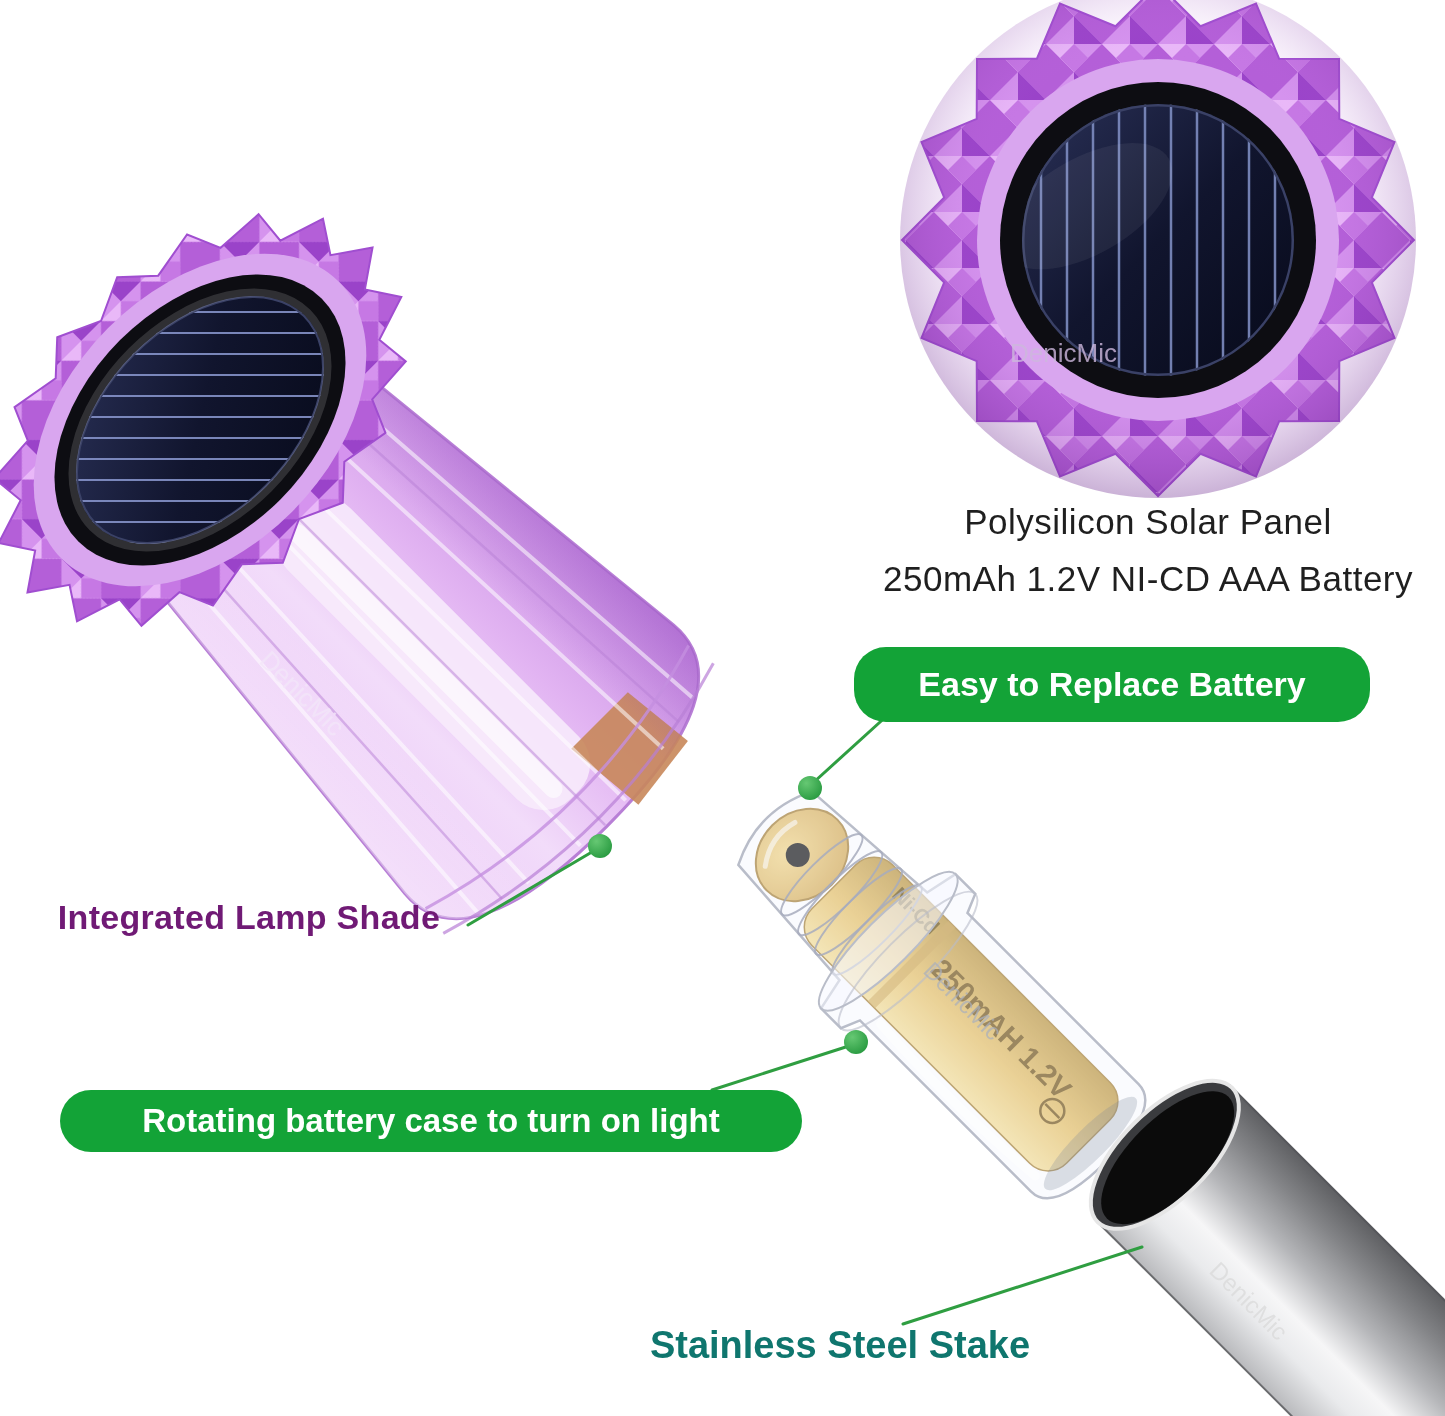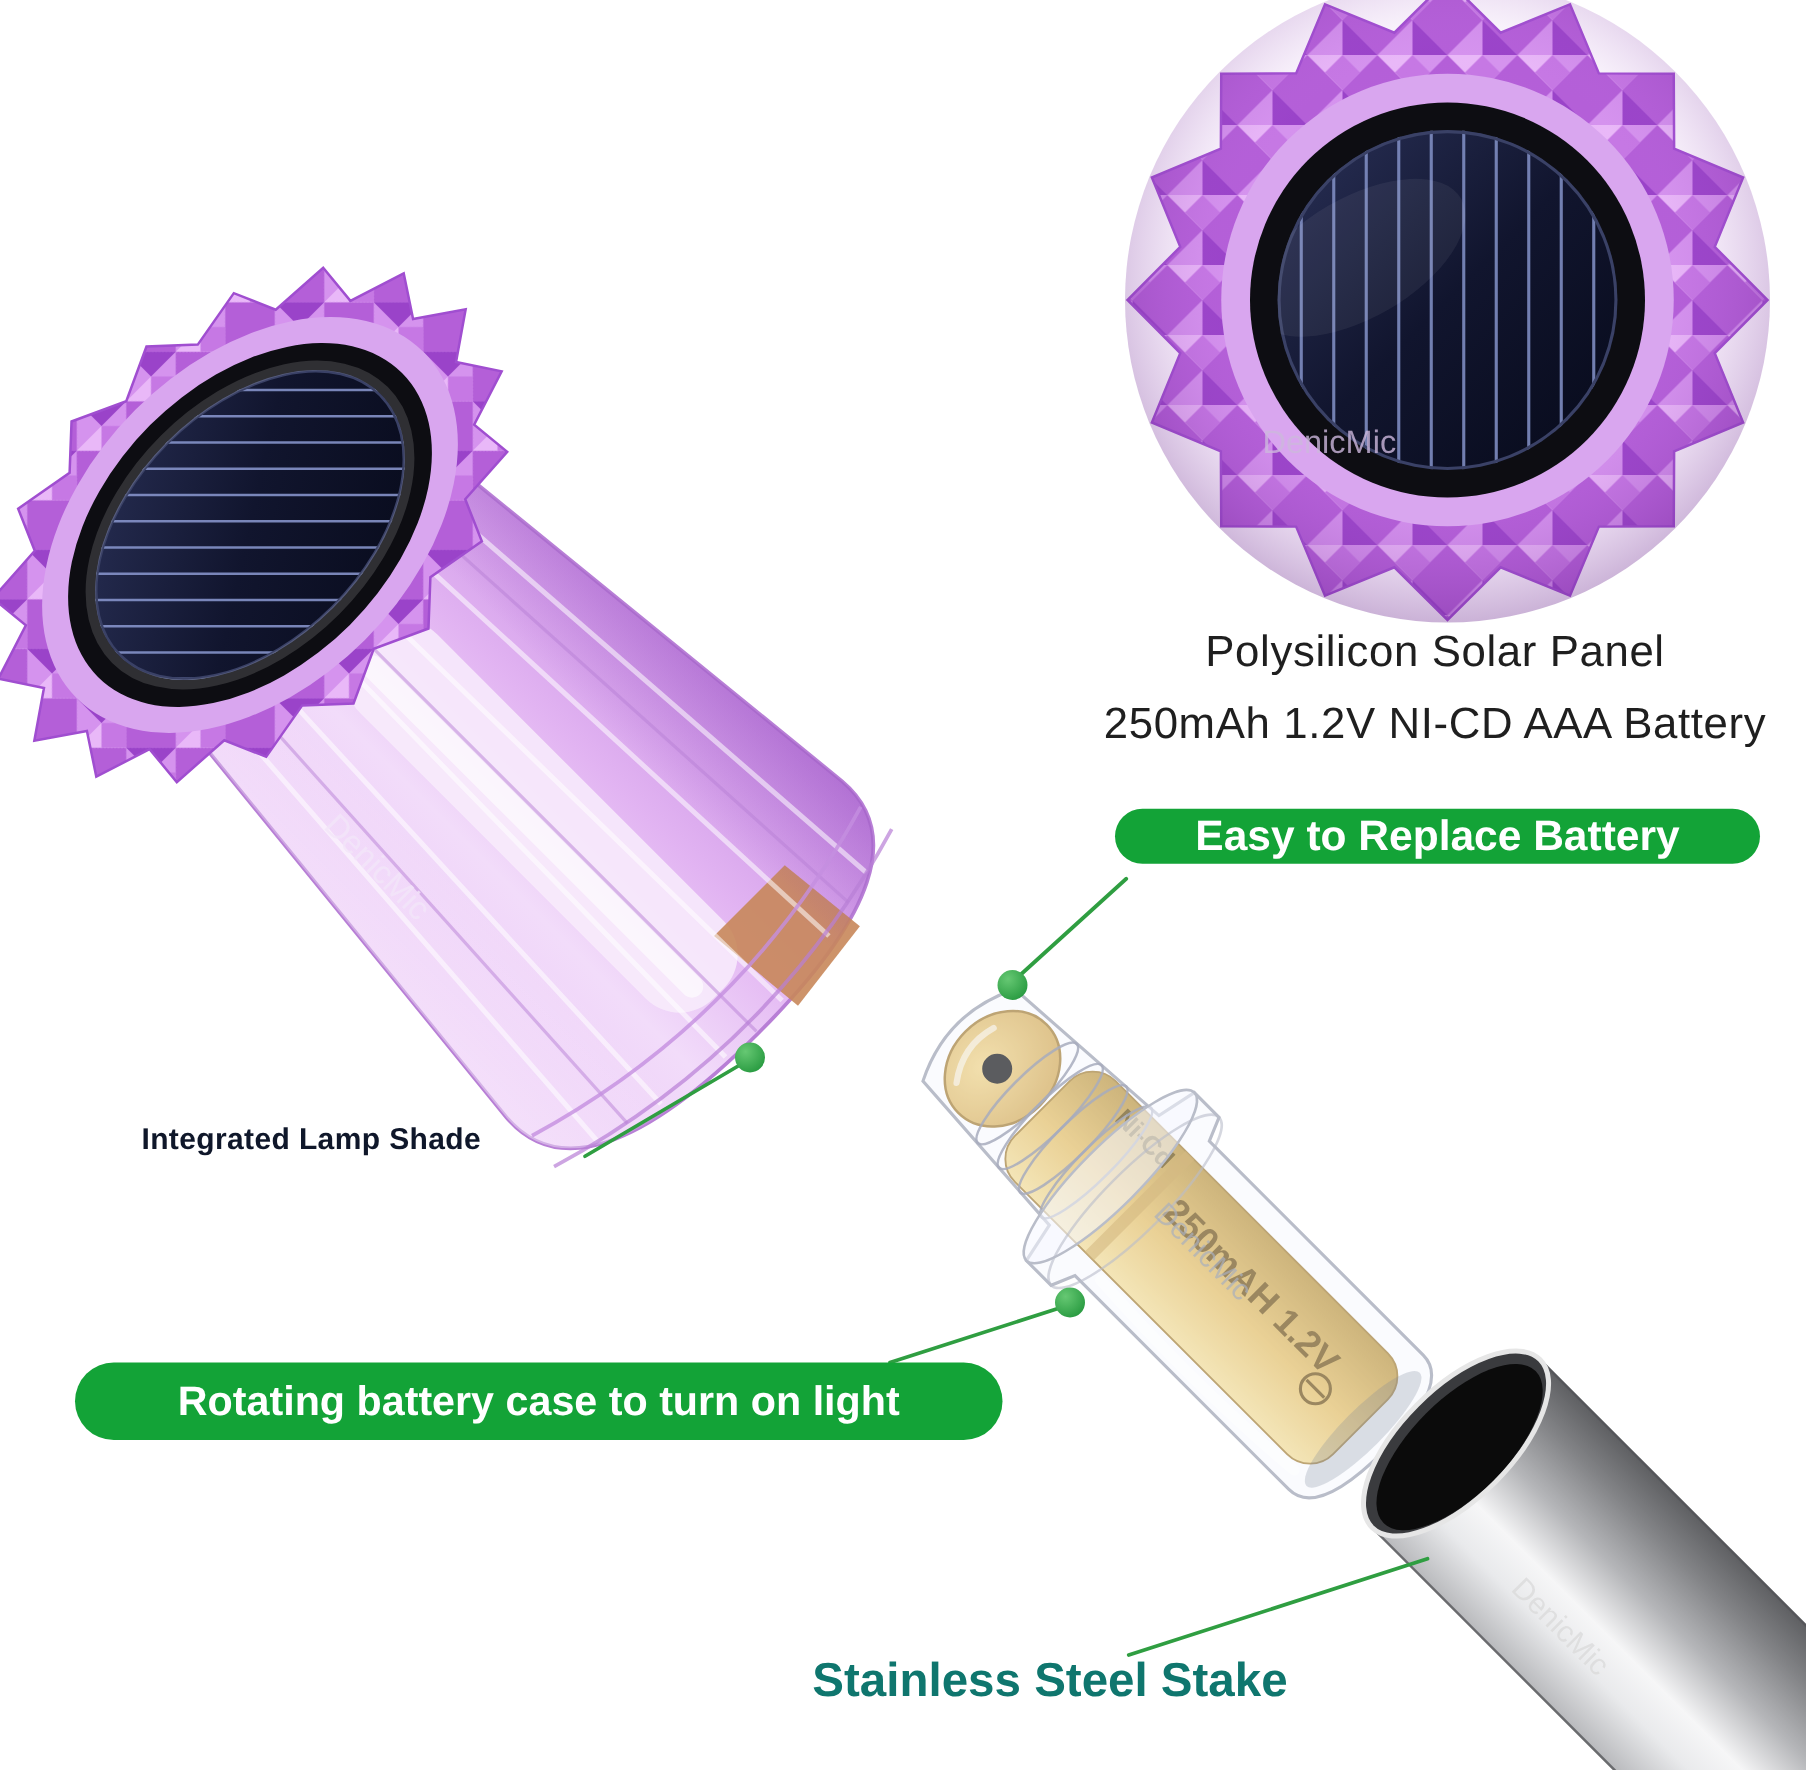--- a/index.html
+++ b/index.html
@@ -14,21 +14,21 @@
     font-size:35px; line-height:1.62; letter-spacing:0.5px;
   }
   .pill {
     position:absolute; background:#13A337; border-radius:32px;
     display:flex; align-items:center; justify-content:center;
     color:#ffffff; font-weight:bold;
   }
   .pill.small-text { font-size:34px; }
   .pill.long-text { font-size:33px; }
   .label-block { position:absolute; text-align:center; }
-  .label-title { font-size:24px; font-weight:bold; color:#0f172a; letter-spacing:0.3px; }
+  .label-title { font-size:34px; font-weight:bold; color:#701a75; letter-spacing:0.3px; }
   .label-sub { font-size:31px; color:#1d1d1d; margin-top:9px; }
   .stake-label { position:absolute; font-size:38px; font-weight:bold; color:#0f766e; text-align:center; }
 </style>
 </head>
 <body>
 
 <svg class="scene" width="1445" height="1416" viewBox="0 0 1445 1416">
   <defs>
     <pattern id="facets" width="56" height="56" patternUnits="userSpaceOnUse">
       <rect width="56" height="56" fill="#b45fd8"></rect>
@@ -223,21 +223,21 @@
   <circle cx="810" cy="788" r="12" fill="url(#dotGrad)"></circle>
   <circle cx="600" cy="846" r="12" fill="url(#dotGrad)"></circle>
   <circle cx="856" cy="1042" r="12" fill="url(#dotGrad)"></circle>
 </svg>
 
 <div class="caption-block" style="left:810px; top:494px; width:676px;">
   <div>Polysilicon Solar Panel</div>
   <div>250mAh 1.2V NI-CD AAA Battery</div>
 </div>
 
-<div class="pill small-text" style="left:892px; top:647px; width:516px; height:44px;">
+<div class="pill small-text" style="left:854px; top:647px; width:516px; height:75px;">
   <span>Easy to Replace Battery</span>
 </div>
 
 <div class="label-block" style="left:18px; top:898px; width:462px;">
   <div class="label-title">Integrated Lamp Shade</div>
 </div>
 
 <div class="pill long-text" style="left:60px; top:1090px; width:742px; height:62px;">
   <span>Rotating battery case to turn on light</span>
 </div>

